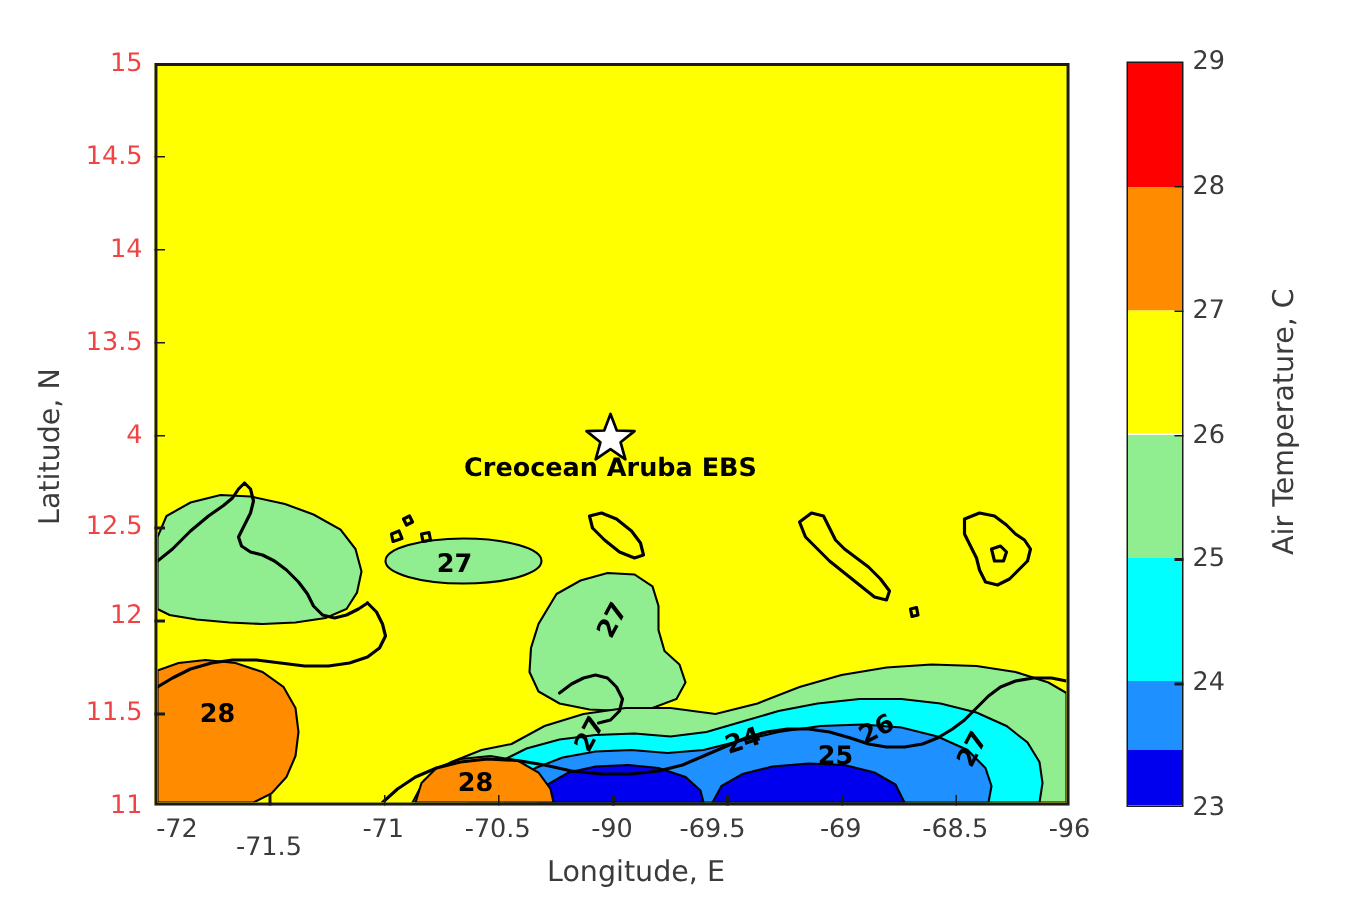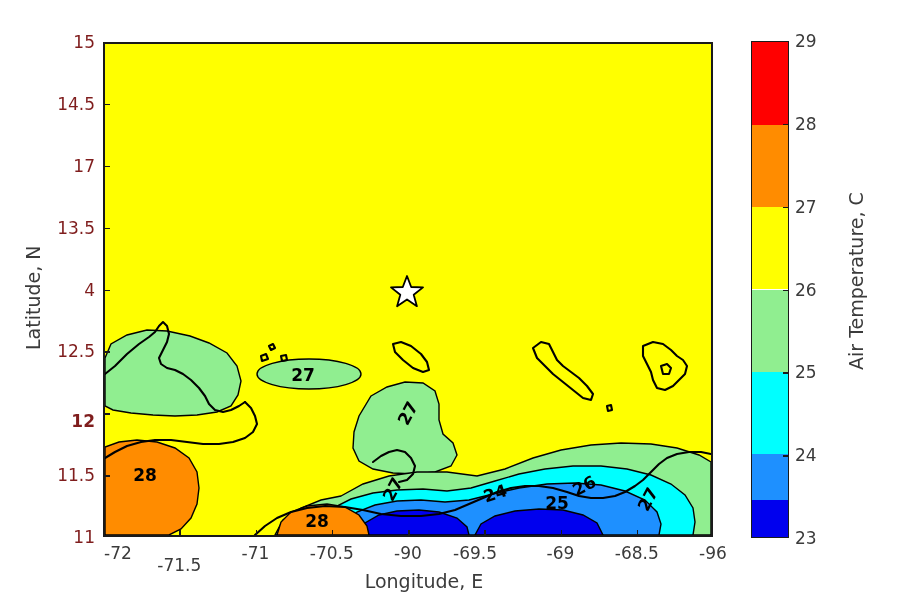--- a/index.html
+++ b/index.html
@@ -8,21 +8,21 @@
   #root{position:relative;width:900px;height:600px;background:#ffffff;}
 
   .title{position:absolute;left:103px;top:20px;width:610px;text-align:center;
          font-size:14.5px;font-weight:bold;color:#000;letter-spacing:-0.2px;}
 
   #plot{position:absolute;left:103px;top:42px;width:610px;height:495px;
         background:#FFFF00;border:2px solid #1a1a1a;box-sizing:border-box;
         overflow:hidden;}
   #plotsvg{position:absolute;left:0;top:0;}
 
-  .ytick{position:absolute;right:0;text-align:right;font-size:17px;color:#7f1d1d;
+  .ytick{position:absolute;right:0;text-align:right;font-size:17px;color:#ef4444;
          width:90px;transform:translateY(-50%);}
   .xtick{position:absolute;top:0;text-align:center;font-size:17px;color:#3b3b3b;
          width:90px;transform:translateX(-50%);}
   .ylab{position:absolute;font-size:19px;color:#3b3b3b;
         transform:rotate(-90deg);transform-origin:left top;white-space:nowrap;}
   .xlab{position:absolute;font-size:19px;color:#3b3b3b;width:610px;
         text-align:center;}
 
   .tickmark{position:absolute;background:#1a1a1a;}
 
@@ -150,30 +150,31 @@
         <text class="clabel" x="548" y="458" text-anchor="middle" transform="rotate(-62 548 458)">27</text>
       </g>
 
       <g>
         <path fill="#FFFFFF" stroke="#000" stroke-width="1.8" stroke-linejoin="round" d="M 302,232 L 306.2,243.0 L 318.0,243.4 L 308.7,250.8
                  L 311.9,262.2 L 302,255.4 L 292.1,262.2 L 295.3,250.8
                  L 286.0,243.4 L 297.8,243.0 Z"></path>
       </g>
     </svg>
 
+    <div class="sitelabel" style="left:302px;top:258px;">Creocean Aruba EBS</div>
   </div>
 
   <div>
     <div class="ytick" style="top:42px;left:0;width:95px;">15</div>
     <div class="ytick" style="top:103.9px;left:0;width:95px;">14.5</div>
-    <div class="ytick" style="top:165.8px;left:0;width:95px;">17</div>
+    <div class="ytick" style="top:165.8px;left:0;width:95px;">14</div>
     <div class="ytick" style="top:227.6px;left:0;width:95px;">13.5</div>
     <div class="ytick" style="top:289.5px;left:0;width:95px;">4</div>
     <div class="ytick" style="top:351.4px;left:0;width:95px;">12.5</div>
-    <div class="ytick" style="top:421px;left:0;width:95px;font-weight:bold;">12</div>
+    <div class="ytick" style="top:410px;left:0;width:95px;">12</div>
     <div class="ytick" style="top:475.1px;left:0;width:95px;">11.5</div>
     <div class="ytick" style="top:537px;left:0;width:95px;">11</div>
 
     <div class="tickmark" style="left:103px;top:103.9px;width:7px;height:1.6px;"></div>
     <div class="tickmark" style="left:103px;top:165.8px;width:7px;height:1.6px;"></div>
     <div class="tickmark" style="left:103px;top:227.6px;width:7px;height:1.6px;"></div>
     <div class="tickmark" style="left:103px;top:289.5px;width:7px;height:1.6px;"></div>
     <div class="tickmark" style="left:103px;top:351.4px;width:7px;height:1.6px;"></div>
     <div class="tickmark" style="left:103px;top:413.2px;width:7px;height:1.6px;"></div>
     <div class="tickmark" style="left:103px;top:475.1px;width:7px;height:1.6px;"></div>

